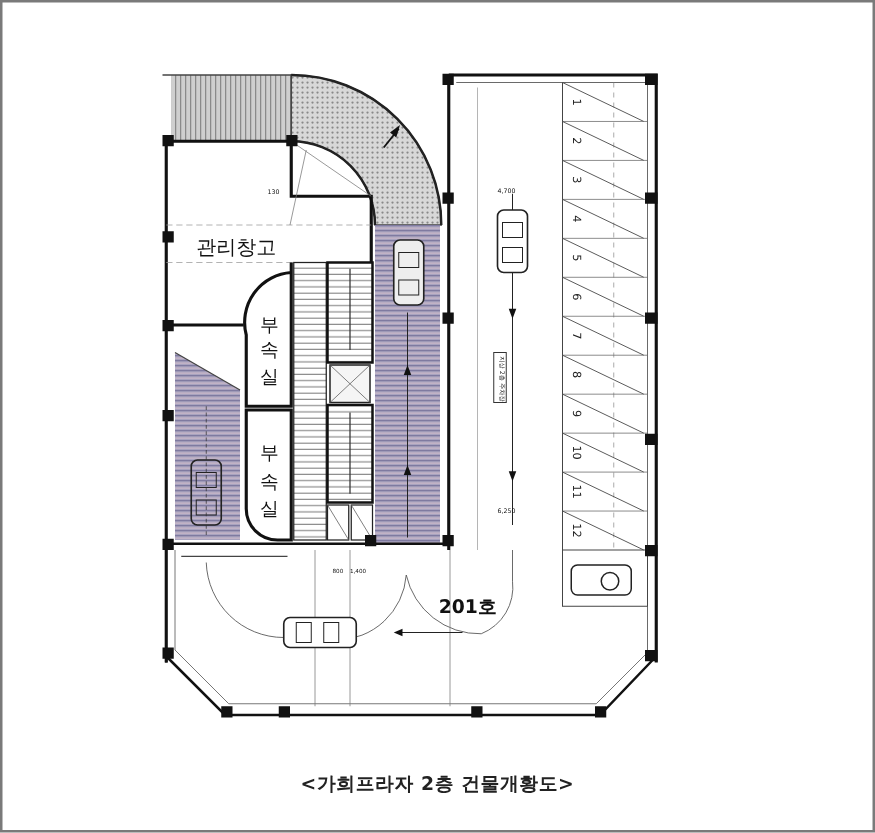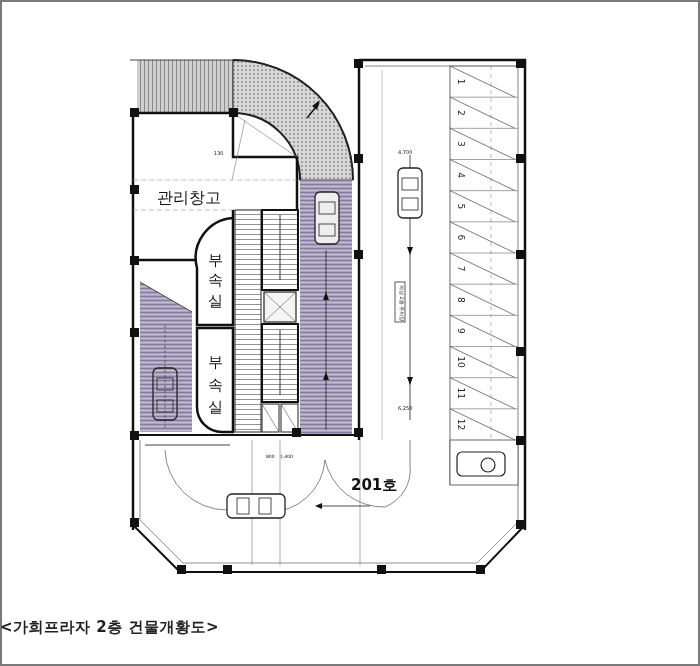--- a/index.html
+++ b/index.html
@@ -2,21 +2,21 @@
 <html><head>
   <meta charset="utf-8">
   <style>
     html, body { margin: 0; padding: 0; background: #ffffff; }
     body { width: 700px; height: 666px; position: relative; overflow: hidden;
            font-family: "DejaVu Sans", sans-serif; }
     .frame { position: absolute; left: 0; top: 0; width: 696px; height: 662px;
              border: 2px solid #7a7a7a; background: #fff; }
     svg.plan { position: absolute; left: 0; top: 0; }
     .lbl { font-family: "DejaVu Sans", sans-serif; fill: #111; }
-    .caption { position: absolute; left: 0; width: 700px; top: 618px; text-align: left;
+    .caption { position: absolute; left: 0; width: 700px; top: 618px; text-align: center;
                font-family: "DejaVu Sans", sans-serif; font-size: 15px; color: #222; font-weight: bold; letter-spacing: 0.5px; }
   </style>
 </head>
 <body>
 
 <div class="frame"></div>
 
 <svg class="plan" width="700" height="666" viewBox="0 0 700 666">
   <defs>
     <pattern id="rampStripes" width="6" height="4" patternUnits="userSpaceOnUse">

